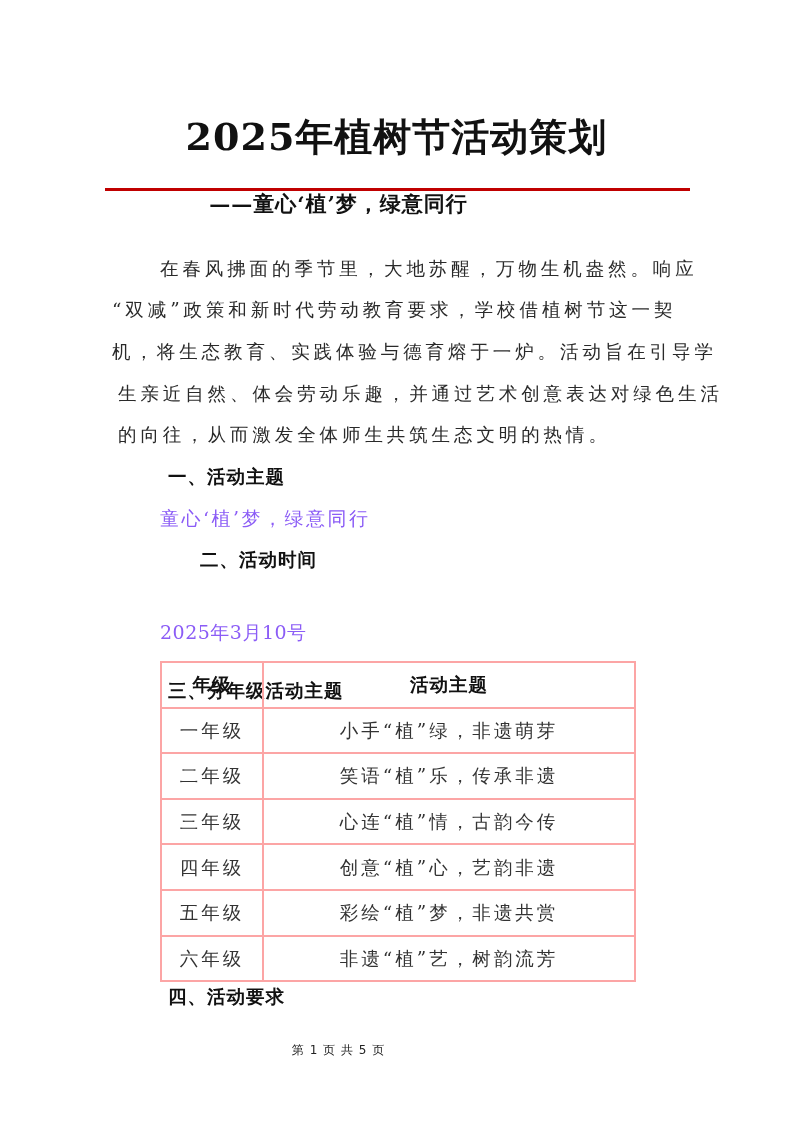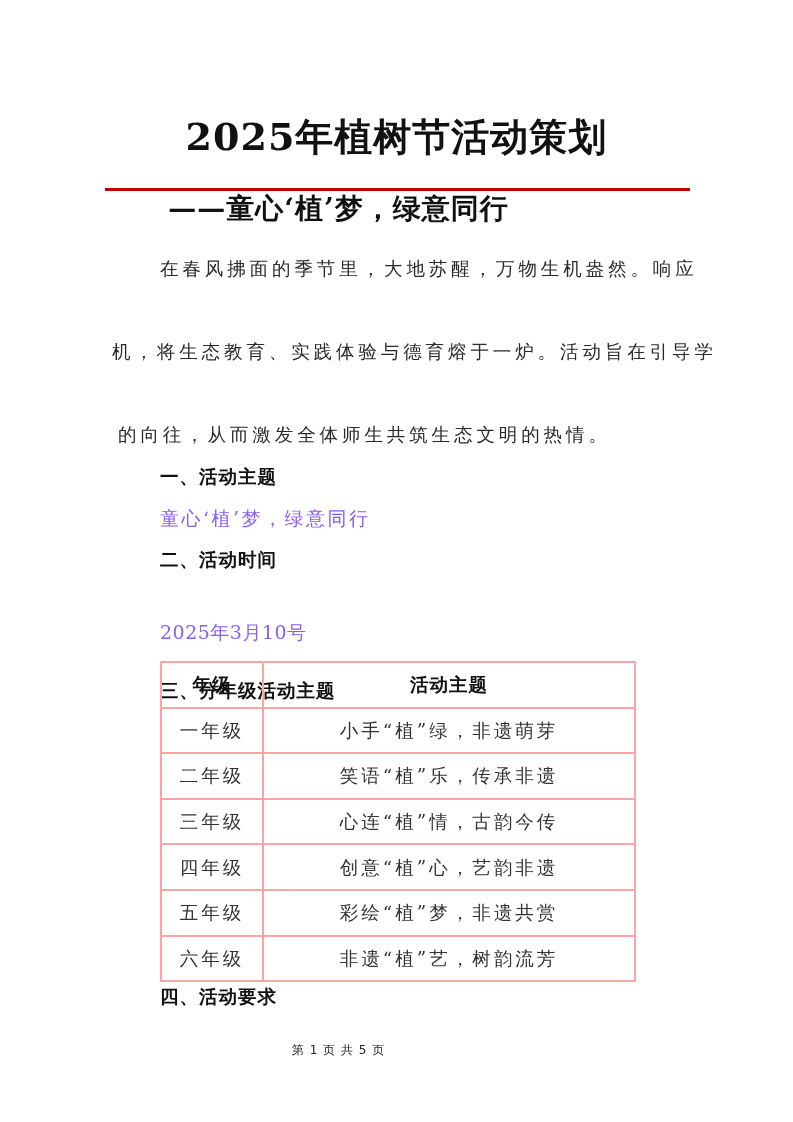--- a/index.html
+++ b/index.html
@@ -5,26 +5,26 @@
   html, body { margin: 0; padding: 0; background: #ffffff; }
   body { width: 793px; height: 1122px; position: relative; overflow: hidden;
          font-family: "DejaVu Serif", "Liberation Serif", serif; color: #1a1a1a; }
   .page { position: absolute; left: 0; top: 0; width: 793px; height: 1122px; }
 
   .title { position: absolute; left: 0; top: 112px; width: 793px; text-align: center;
            font-size: 38px; font-weight: bold; letter-spacing: 1px; color: #111;
            font-family: "DejaVu Serif", "Liberation Serif", serif; }
   .red-rule { position: absolute; left: 105px; top: 188px; width: 585px; height: 3px; background: #c00000; }
   .subtitle { position: absolute; left: 0; top: 190px; width: 677px; text-align: center;
-              font-size: 28px; font-weight: bold; color: #111; letter-spacing: 1px;
+              font-size: 21px; font-weight: bold; color: #111; letter-spacing: 1px;
               font-family: "DejaVu Serif", "Liberation Serif", serif; }
 
   .body-line { position: absolute; font-size: 18.5px; letter-spacing: 3.9px; color: #2a2a2a;
                white-space: nowrap; font-family: "DejaVu Serif", "Liberation Serif", serif; }
-  .heading { position: absolute; left: 160px; font-size: 18.5px; font-weight: bold; color: #111;
+  .heading { position: absolute; left: 168px; font-size: 18.5px; font-weight: bold; color: #111;
              letter-spacing: 1px; white-space: nowrap; }
   .plain { position: absolute; left: 160px; font-size: 19px; color: #8b5cf6; letter-spacing: 2.5px; white-space: nowrap; }
 
   table.grade-table { position: absolute; left: 160px; top: 661px; width: 474px;
                       border-collapse: collapse; table-layout: fixed; }
   table.grade-table td, table.grade-table th { border: 2px solid #fca5a5; height: 43.6px; padding: 0;
                       text-align: center; font-size: 18.5px; color: #333; }
   table.grade-table th { font-weight: bold; color: #111; letter-spacing: 1px; }
   table.grade-table td { letter-spacing: 3px; }
   col.c1 { width: 102px; }
@@ -37,27 +37,29 @@
 </head>
 <body>
 
 <div class="page">
 
   <div class="title">2025年植树节活动策划</div>
   <div class="red-rule"></div>
   <div class="subtitle">——童心‘植’梦，绿意同行</div>
 
   <div class="body-line" style="left:160px; top:256px;">在春风拂面的季节里，大地苏醒，万物生机盎然。响应</div>
+  <div class="body-line" style="left:112px; top:297px;">“双减”政策和新时代劳动教育要求，学校借植树节这一契</div>
   <div class="body-line" style="left:112px; top:339px;text-align:center;">机，将生态教育、实践体验与德育熔于一炉。活动旨在引导学</div>
+  <div class="body-line" style="left:118px; top:381px;">生亲近自然、体会劳动乐趣，并通过艺术创意表达对绿色生活</div>
   <div class="body-line" style="left:118px; top:422px;">的向往，从而激发全体师生共筑生态文明的热情。</div>
 
   <div class="heading" style="top:464px;">一、活动主题</div>
   <div class="plain" style="top:506px;">童心‘植’梦，绿意同行</div>
 
-  <div class="heading" style="top:547px;">二、活动时间</div>
+  <div class="heading" style="top:547px;margin-left:32px;">二、活动时间</div>
   <div class="plain" style="top:620px; letter-spacing:0.5px;">2025年3月10号</div>
 
   <div class="heading" style="top:630px;margin-top:48px;">三、分年级活动主题</div>
 
   <table class="grade-table">
     <colgroup>
         <col class="c1">
         <col class="c2">
       </colgroup>
     <tbody>

